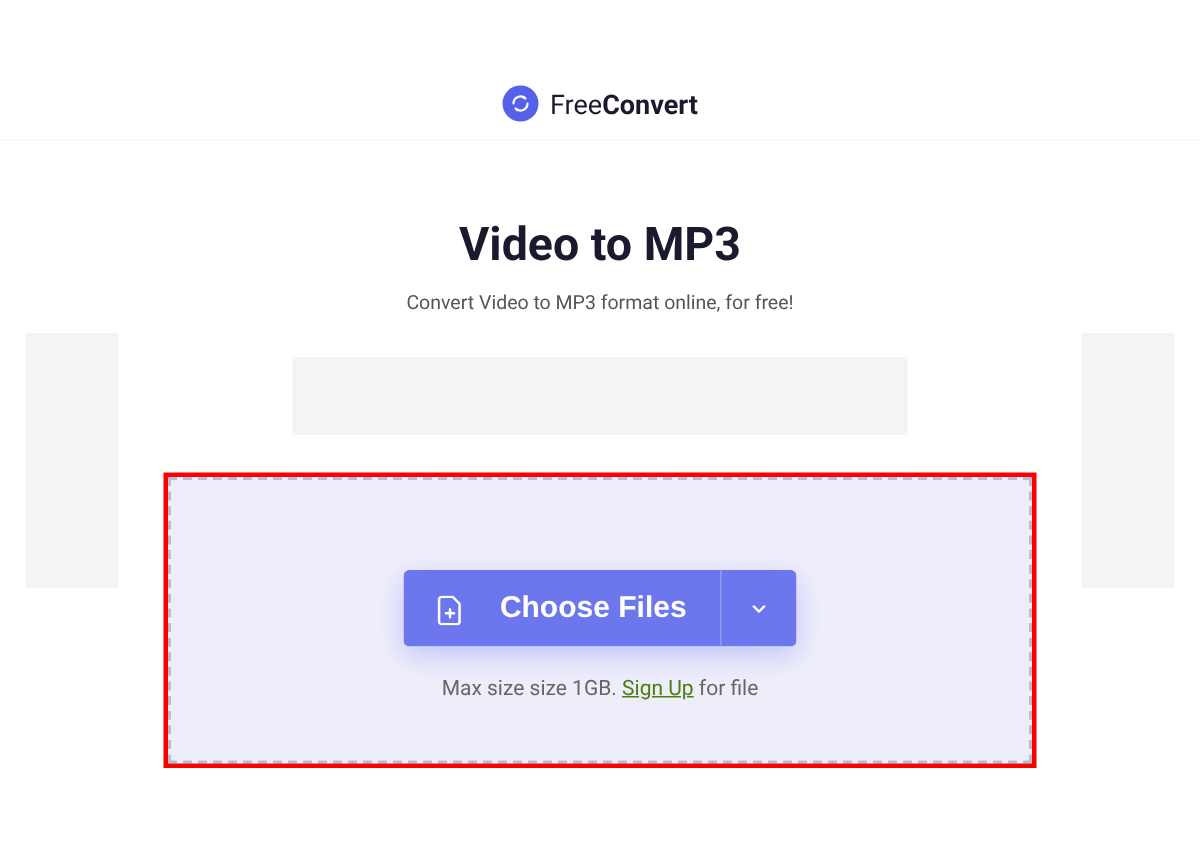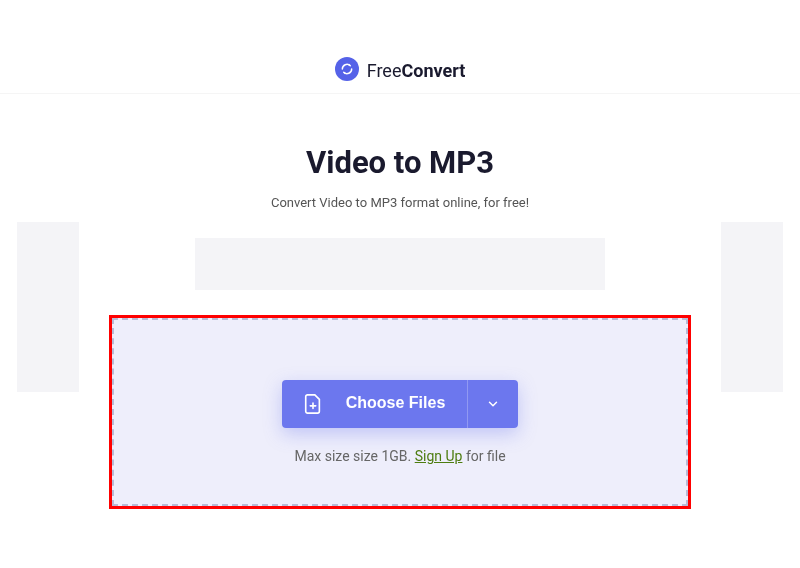--- a/index.html
+++ b/index.html
@@ -108,24 +108,24 @@
       display: inline-flex;
       box-shadow: 0 6px 18px rgba(108,119,238,0.35);
       border-radius: 4px;
       overflow: hidden;
     }
     .choose-btn {
       background: #6c77ee;
       color: #fff;
       border: none;
       padding: 14px 22px;
-      font-size: 16px;
+      font-size: 20px;
       font-weight: 700;
       display: flex;
-      align-items: flex-start;
+      align-items: flex-end;
       gap: 24px;
       cursor: pointer;
     }
     .choose-dropdown {
       background: #6c77ee;
       color: #fff;
       border: none;
       border-left: 1px solid rgba(255,255,255,0.25);
       padding: 14px 18px;
       display: flex;

